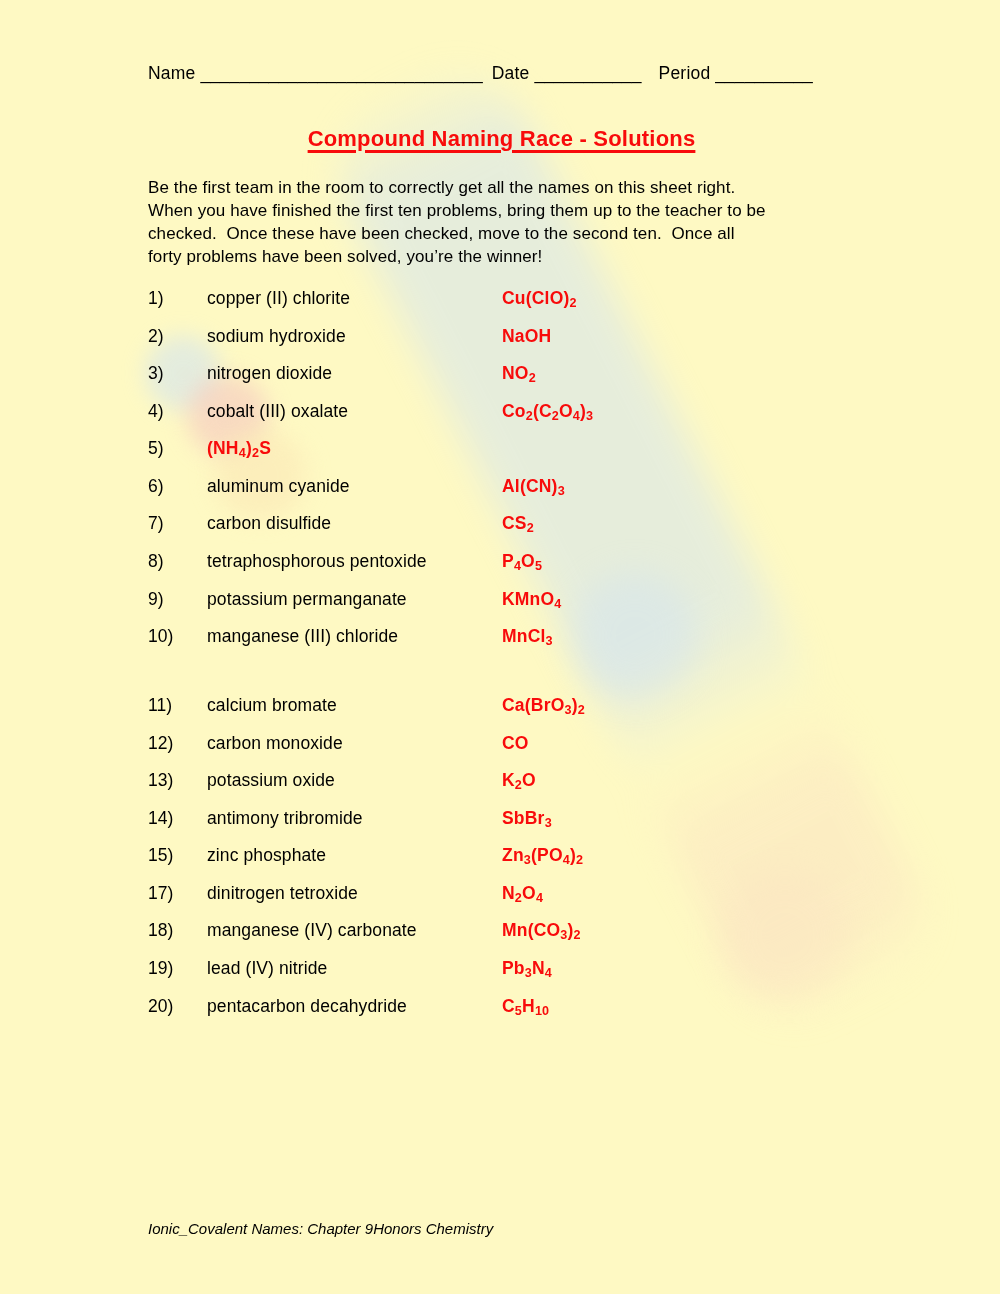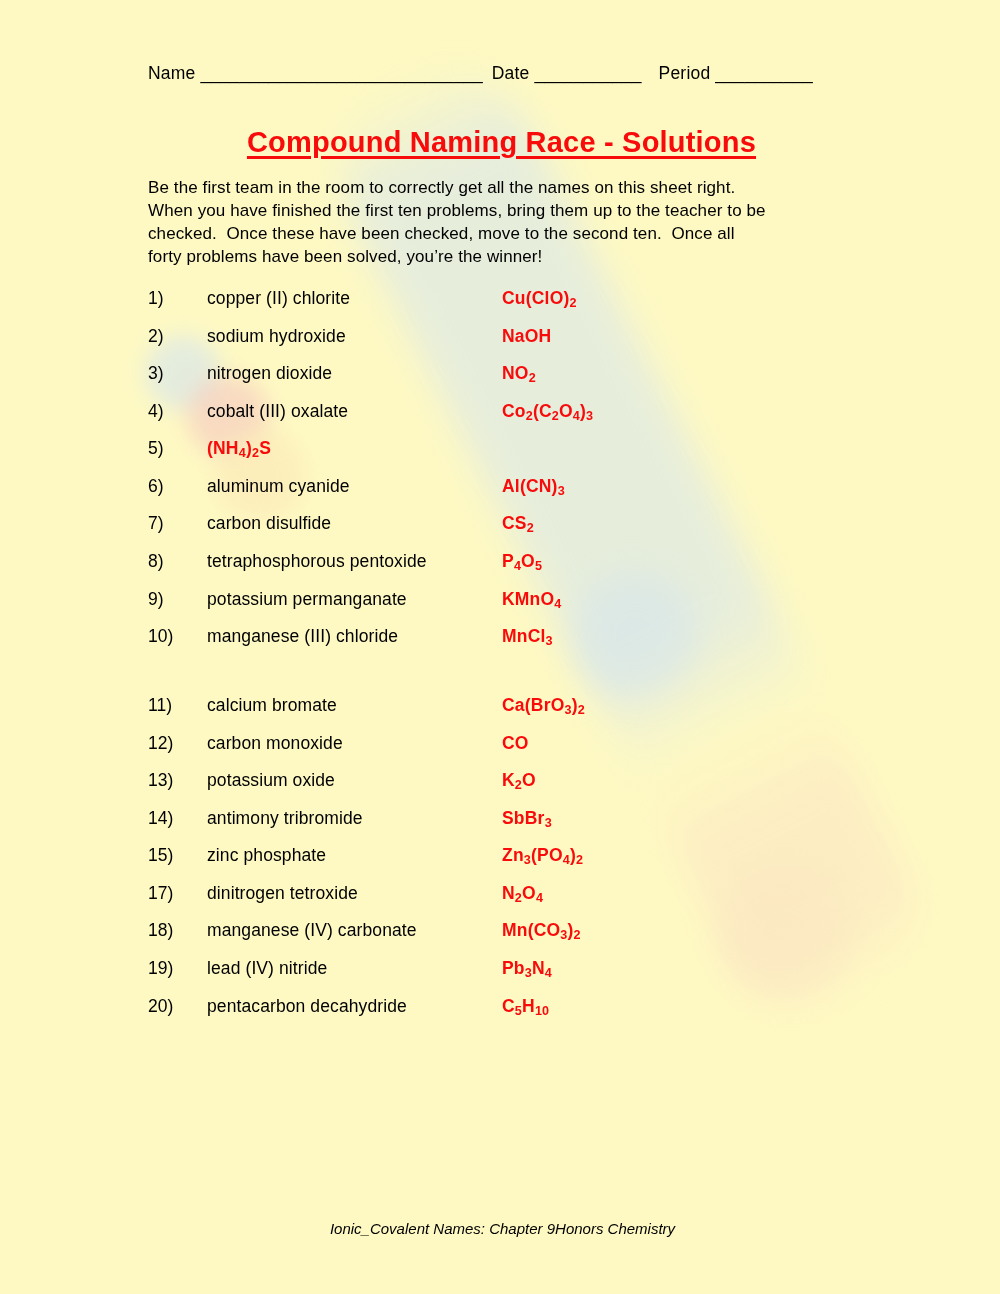--- a/index.html
+++ b/index.html
@@ -51,21 +51,21 @@
     position: absolute; top: 63px; left: 148px;
     font-size: 17.5px; white-space: nowrap; letter-spacing: 0.2px;
   }
   .header-line .blank  { margin-left: 5px; letter-spacing: 0; }
   .header-line .label-mid { margin-left: 9px; }
   .header-line .label-end { margin-left: 17px; }
 
   .page-title {
     position: absolute; top: 126px; left: 148px; width: 707px;
     text-align: center;
-    font-size: 29px; font-weight: bold; color: var(--accent);
+    font-size: 22px; font-weight: bold; color: var(--accent);
     letter-spacing: 0.2px;
   }
   .page-title .title-text {
     text-decoration: underline;
     text-decoration-thickness: 2.5px;
     text-underline-offset: 4px;
   }
 
   .intro {
     position: absolute; top: 176px; left: 148px; width: 730px;
@@ -84,21 +84,21 @@
   .formula { font-weight: bold; color: var(--accent); letter-spacing: 0.2px; white-space: nowrap; }
   .formula sub {
     font-size: 0.72em;
     vertical-align: baseline;
     position: relative; top: 0.24em;
     line-height: 0;
   }
 
   .footer {
     position: absolute; top: 1220px; left: 148px; width: 709px;
-    display: flex; justify-content: center;
+    display: flex; justify-content: flex-start;
     font-size: 15px; font-style: italic;
   }
 </style>
 </head>
 <body>
 
 <div class="page">
 
   <div class="wm wm-band"></div>
   <div class="wm wm-blob wm-blob-blue"></div>

